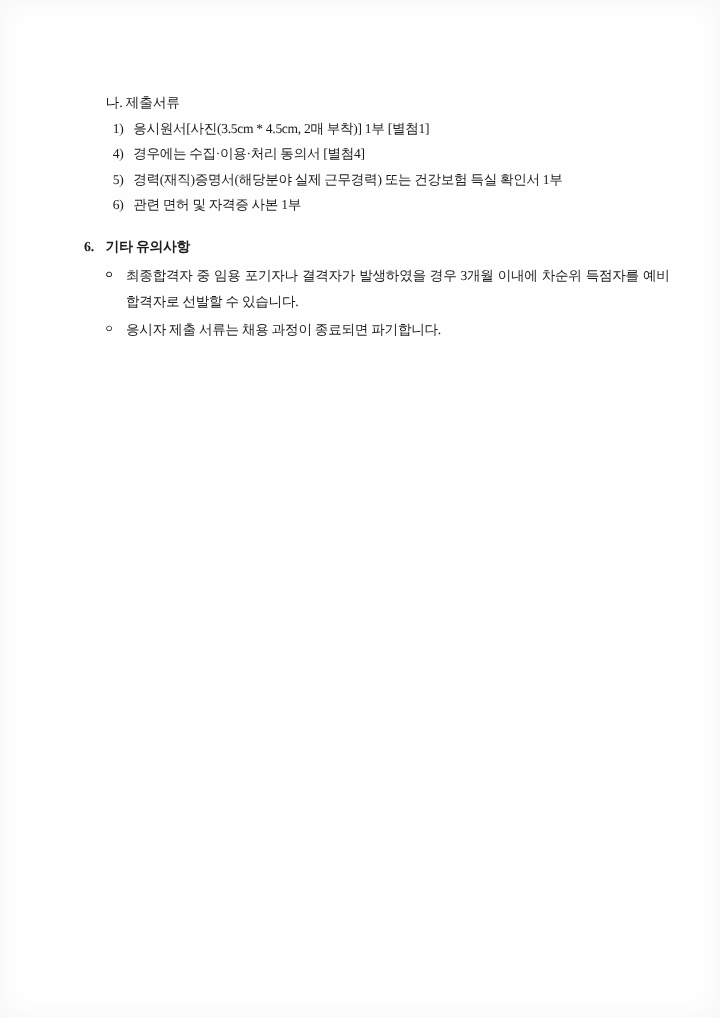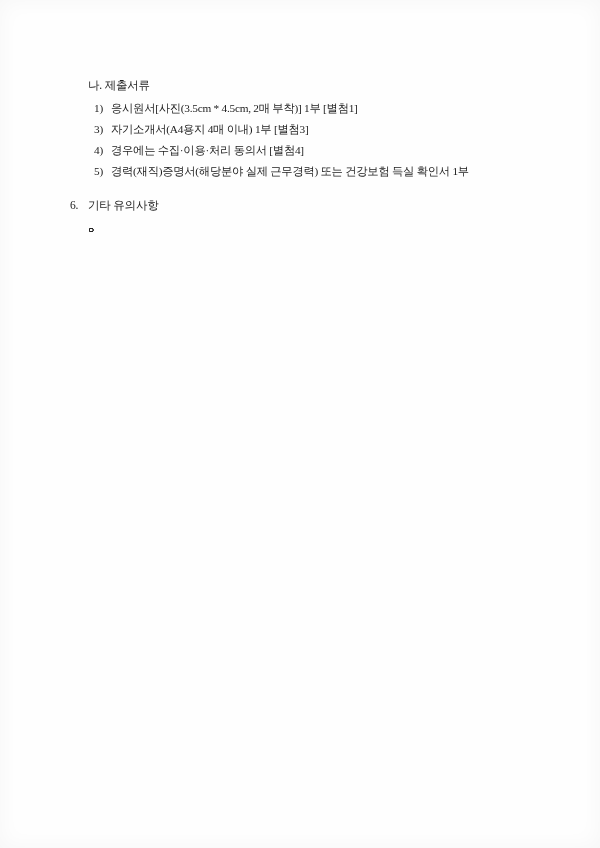--- a/index.html
+++ b/index.html
@@ -31,21 +31,21 @@
     box-shadow: inset 0 0 22px rgba(0,0,0,0.035);
   }
 
   .block {
     margin: 0;
     padding: 0;
   }
 
   .sec-head {
     font-size: 11.5px;
-    font-weight: normal;
+    font-weight: bold;
     letter-spacing: -0.2px;
     margin: 0 0 6px 0;
     padding-left: 46px;
   }
   .sec-head .num {
     display: inline-block;
     width: 18px;
     margin-left: -18px;
   }
 
@@ -104,32 +104,32 @@
 </style>
 </head>
 <body>
 
 <div class="page">
 
   <div class="block">
     <div class="sub-head">나. 제출서류</div>
     <ul class="num-list">
       <li><span class="mk">1)</span><span>응시원서[사진(3.5cm * 4.5cm, 2매 부착)] 1부 [별첨1]</span></li>
-      <li><span class="mk">3)</span><span>자기소개서(A4용지 4매 이내) 1부 [별첨3]</span></li>
       <li><span class="mk">4)</span><span>경우에는 수집·이용·처리 동의서 [별첨4]</span></li>
       <li><span class="mk">5)</span><span>경력(재직)증명서(해당분야 실제 근무경력) 또는 건강보험 득실 확인서 1부</span></li>
+      <li><span class="mk">6)</span><span>관련 면허 및 자격증 사본 1부</span></li>
     </ul>
   </div>
 
   <div class="spacer-sec"></div>
 
   <div class="block">
     <div class="sec-head"><span class="num">6.</span><span>기타 유의사항</span></div>
     <ul class="circle-list">
       <li class="one-line"><span class="bullet">○</span></li>
       <li><span class="bullet">○</span></li>
+      <li><span class="bullet">○</span><span>최종합격자 중 임용 포기자나 결격자가 발생하였을 경우 3개월 이내에 차순위 득점자를 예비합격자로 선발할 수 있습니다.</span></li>
       <li><span class="bullet">○</span></li>
-      <li><span class="bullet">○</span></li>
-      <li class="one-line"><span class="bullet">○</span></li>
+      <li class="one-line"><span class="bullet">○</span><span>응시자 제출 서류는 채용 과정이 종료되면 파기합니다.</span></li>
     </ul>
   </div>
 
 </div>
 
 </body></html>

